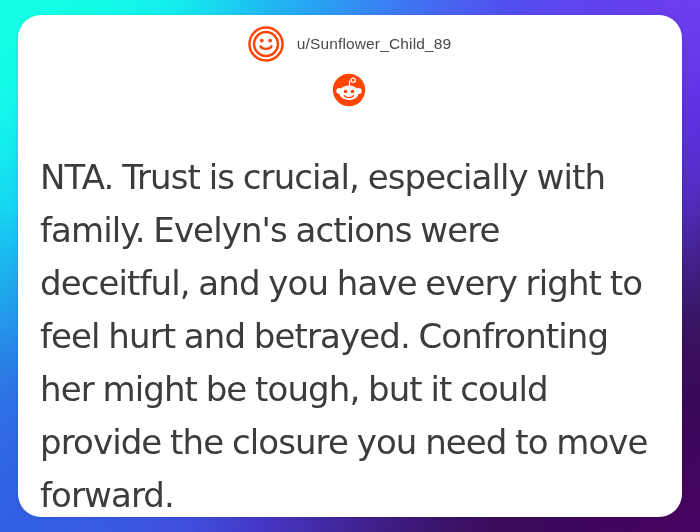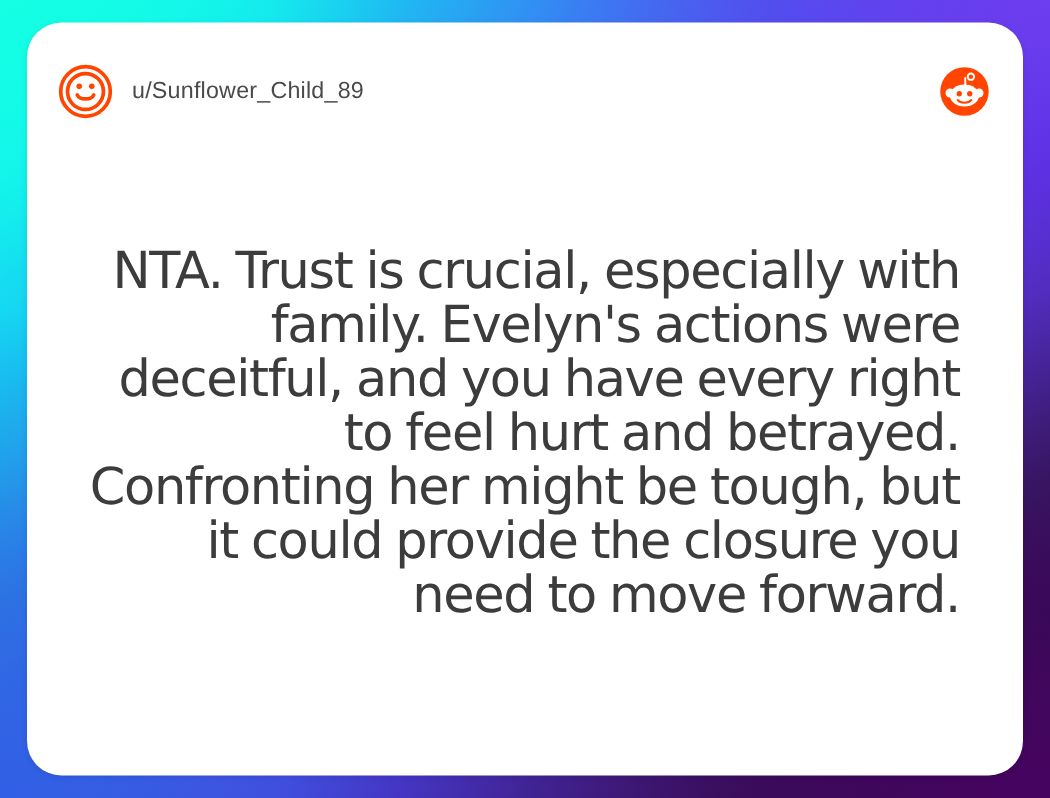--- a/index.html
+++ b/index.html
@@ -98,20 +98,21 @@
   .card-header {
     position: absolute;
     left: 0;
     top: 0;
     right: 0;
     height: 92px;
     display: flex;
     align-items: center;
     padding: 0 22px 0 20px;
     box-sizing: border-box;
+    flex-direction: column;
   }
   .author-block {
     display: flex;
     align-items: center;
     gap: 12px;
     flex: 1 1 auto;
     min-width: 0;
   }
   .avatar {
     width: 38px;
@@ -136,29 +137,28 @@
   }
 
   
   .card-body {
     position: absolute;
     left: 22px;
     top: 136px;
     width: 612px;
   }
   .comment-text {
-    margin: 12px;
+    margin: 0;
     font-family: "DejaVu Sans", sans-serif;
     font-size: 34px;
-    line-height: 36px;
+    line-height: 53px;
     letter-spacing: -0.9px;
     word-spacing: -1.2px;
     color: #3c3c3c;
     font-weight: 400;
-    text-align: right;
   }
 </style>
 </head>
 <body>
 
 <div id="stage">
 
   <div class="backdrop"></div>
   <div class="backdrop-tl"></div>
   <div class="backdrop-tr"></div>

